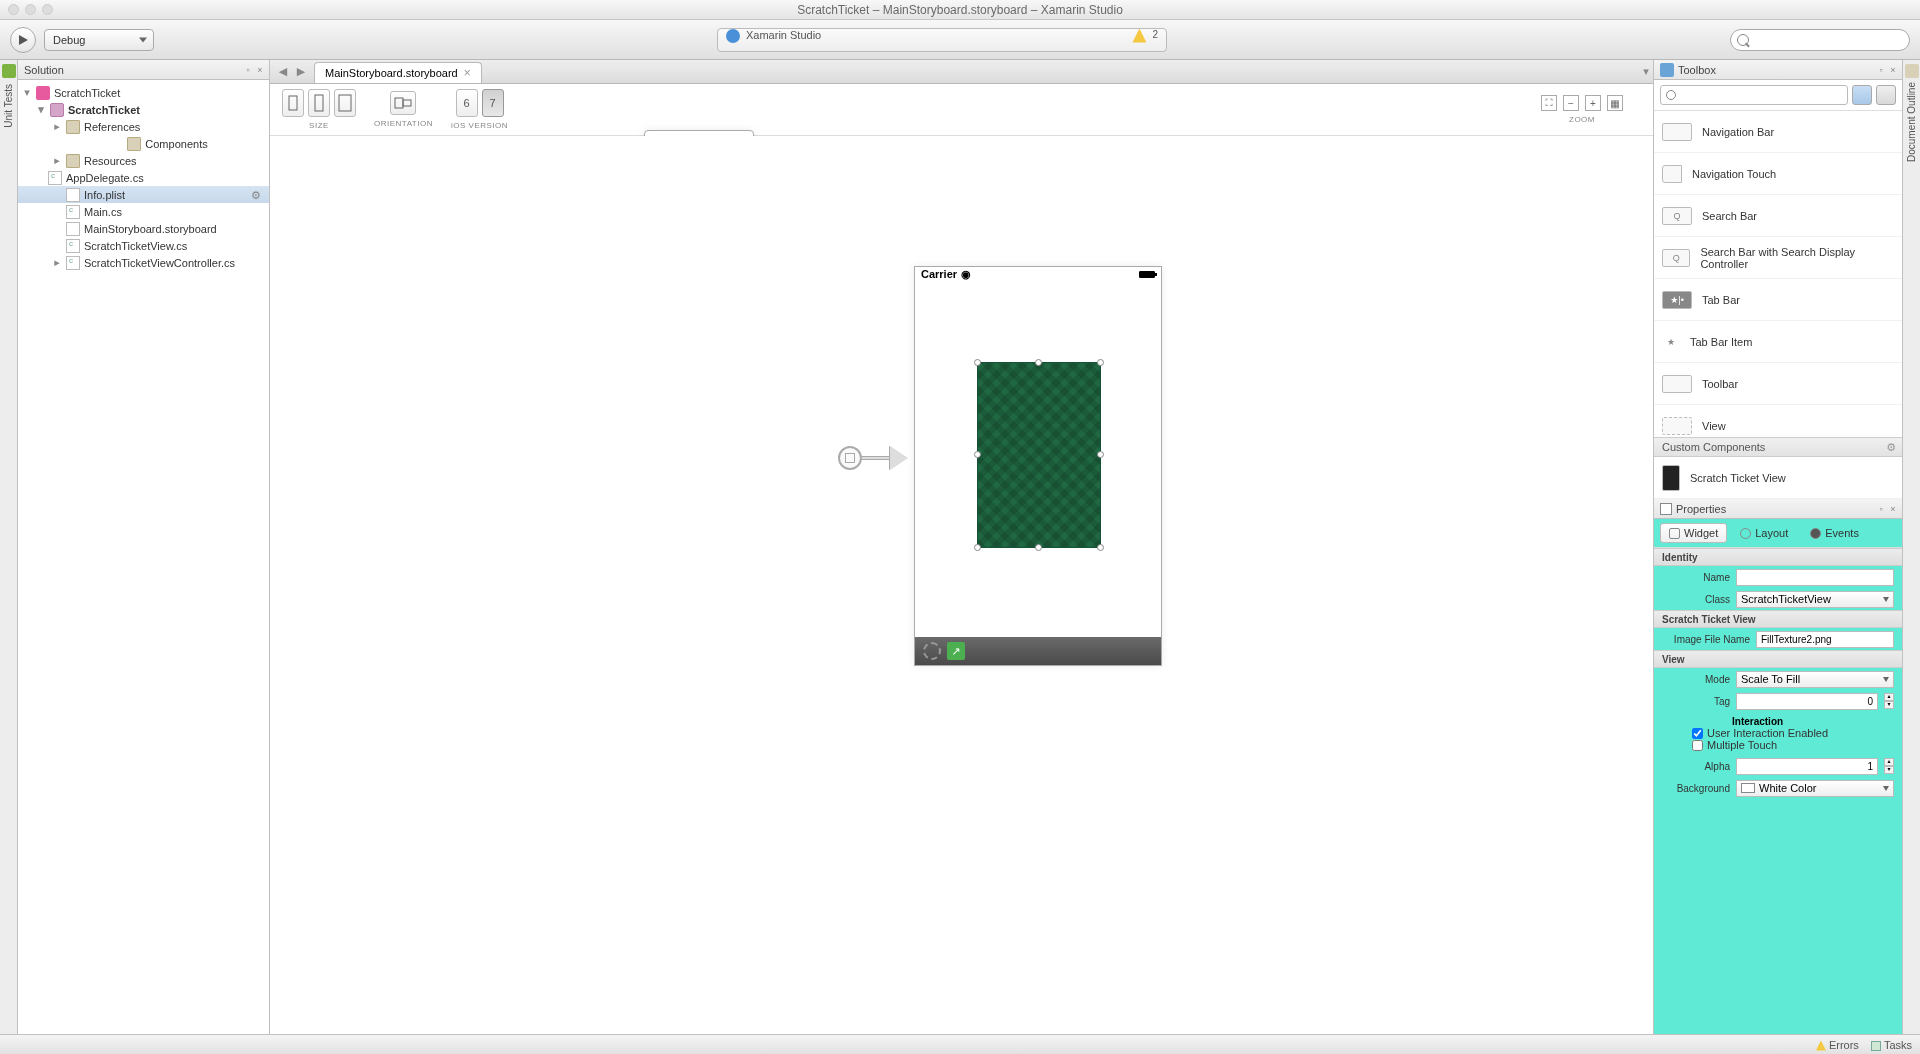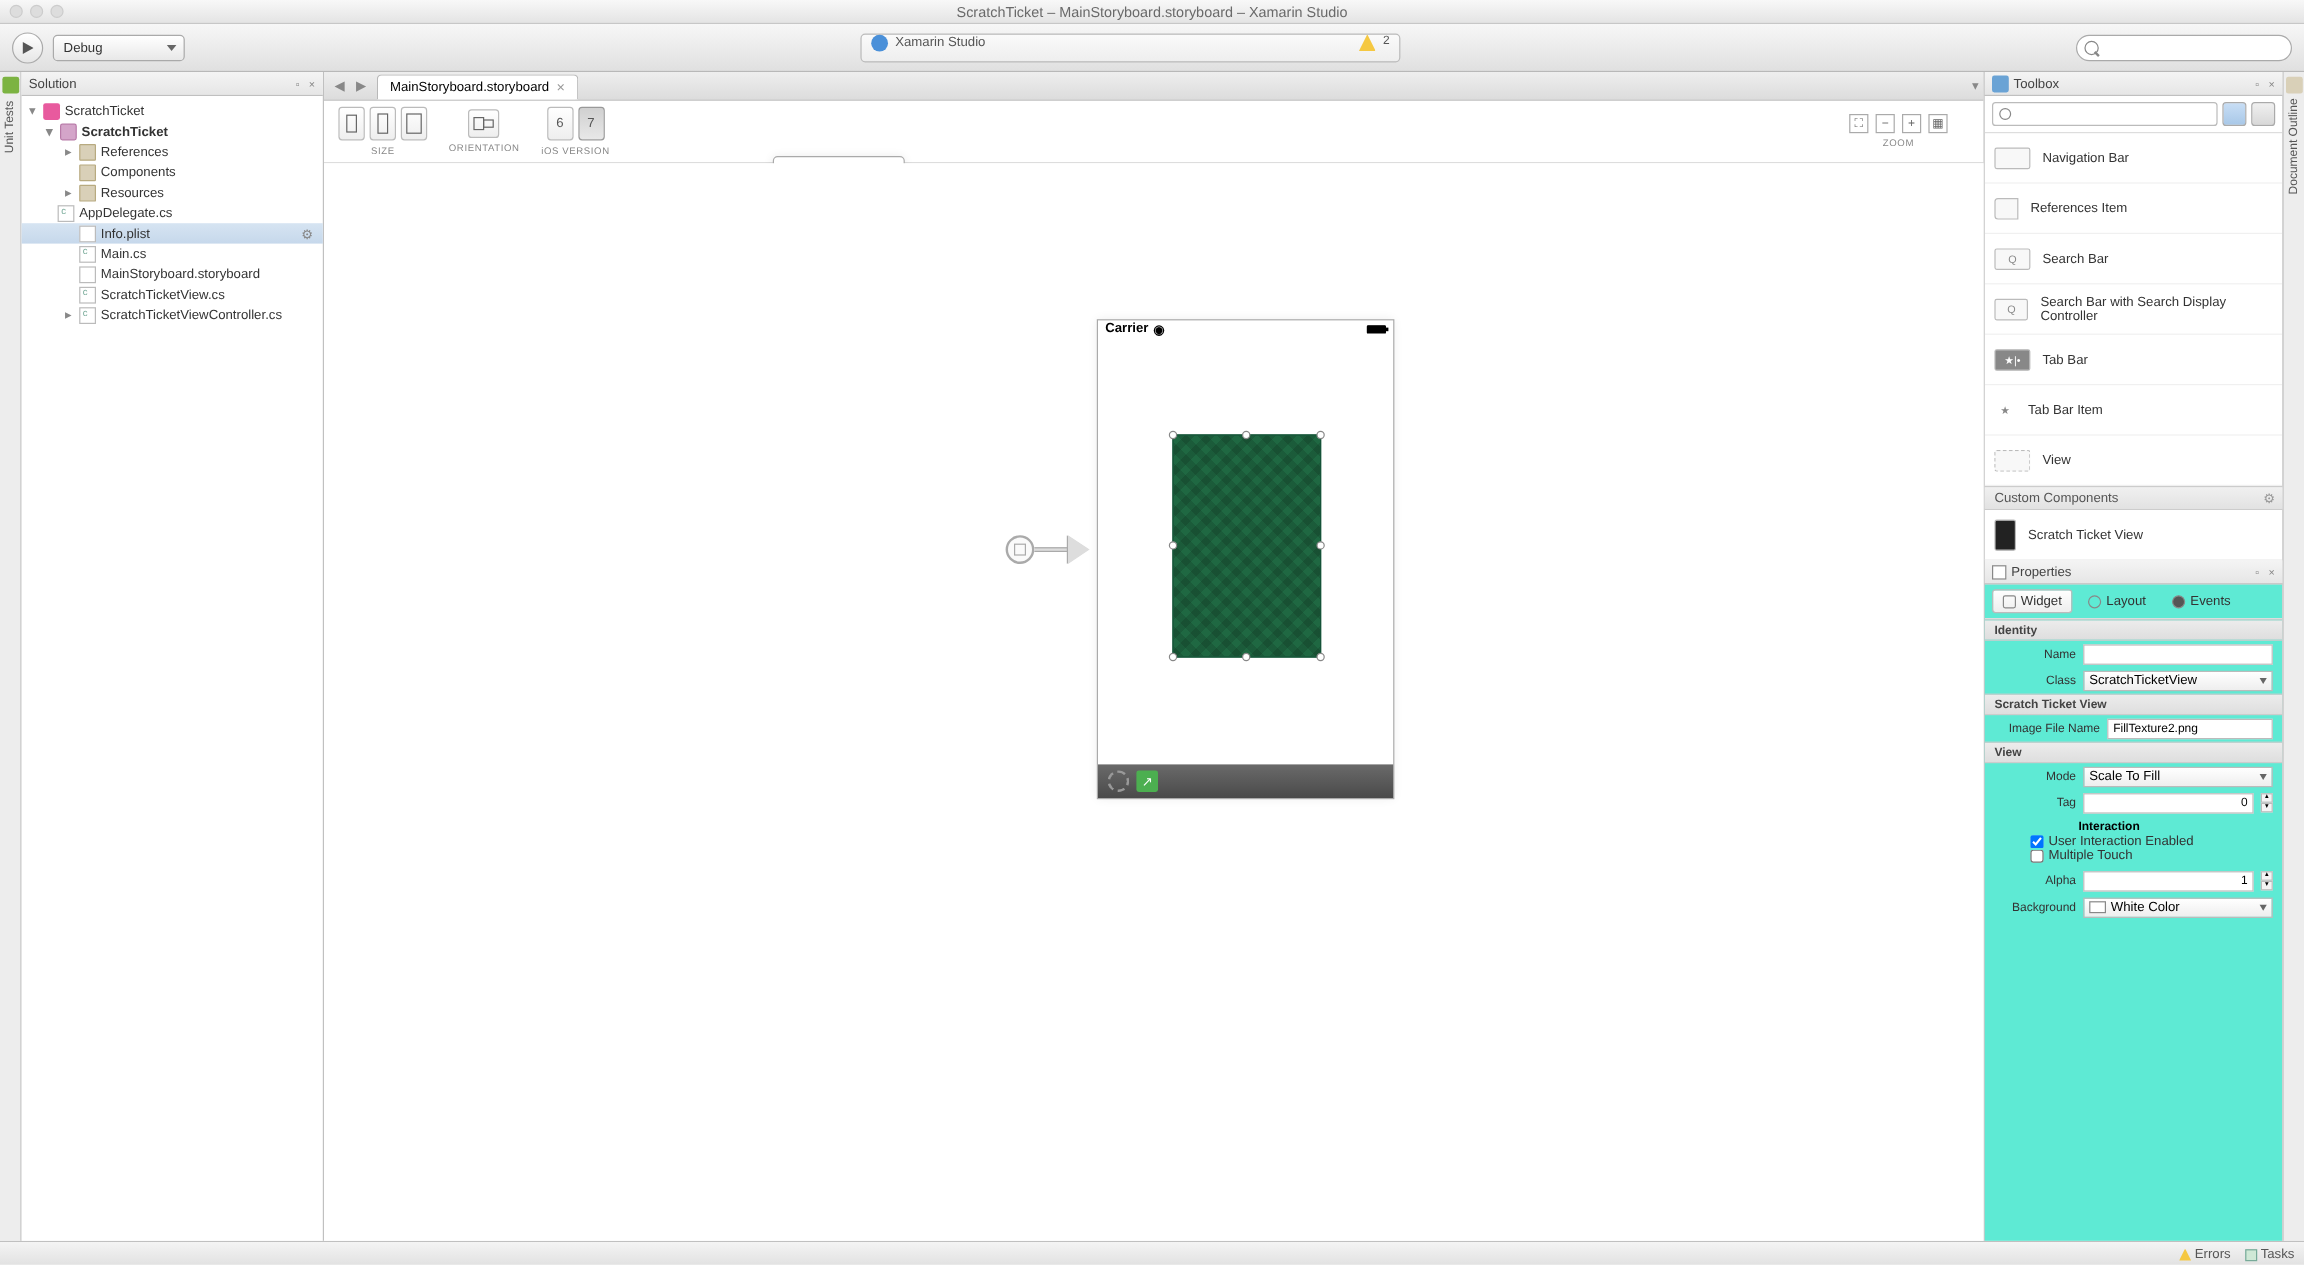--- a/index.html
+++ b/index.html
@@ -200,21 +200,21 @@
       <div class="tree-row bold" style="padding-left:18px;">
         <span class="disclosure">▾</span>
         <span class="tree-ico ico-proj"></span>
         <span>ScratchTicket</span>
       </div>
       <div class="tree-row" style="padding-left:34px;">
           <span class="disclosure">▸</span>
           <span class="tree-ico ico-folder"></span>
           <span>References</span>
         </div>
-      <div class="tree-row" style="padding-left:34px;">
+      <div class="tree-row" style="padding-left:34px;justify-content:center;">
           <span class="disclosure">&nbsp;</span>
           <span class="tree-ico ico-folder"></span>
           <span>Components</span>
         </div>
       <div class="tree-row" style="padding-left:34px;">
           <span class="disclosure">▸</span>
           <span class="tree-ico ico-folder"></span>
           <span>Resources</span>
         </div>
       <div class="tree-row" style="padding-left:30px;">
@@ -362,37 +362,41 @@
         <div class="tb-viewbtn active"></div>
         <div class="tb-viewbtn"></div>
       </div>
       <div class="toolbox-list">
         <div class="tb-item">
             <span class="tb-thumb"></span>
             <span>Navigation Bar</span>
           </div>
         <div class="tb-item">
             <span class="tb-thumb" style="width:20px;border-radius:3px 0 0 3px;"></span>
-            <span>References Item</span>
+            <span>Navigation Touch</span>
           </div>
         <div class="tb-item">
             <span class="tb-thumb">Q</span>
             <span>Search Bar</span>
           </div>
         <div class="tb-item">
             <span class="tb-thumb">Q</span>
             <span>Search Bar with Search Display Controller</span>
           </div>
         <div class="tb-item">
             <span class="tb-thumb" style="background:#888;color:#fff;">★|•</span>
             <span>Tab Bar</span>
           </div>
         <div class="tb-item">
             <span class="tb-thumb" style="width:18px;border:none;background:none;">★</span>
             <span>Tab Bar Item</span>
+          </div>
+        <div class="tb-item">
+            <span class="tb-thumb"></span>
+            <span>Toolbar</span>
           </div>
         <div class="tb-item">
             <span class="tb-thumb" style="border-style:dashed;"></span>
             <span>View</span>
           </div>
       </div>
       <div class="tb-section">
         <span>Custom Components</span>
         <span class="gear">⚙</span>
       </div>

